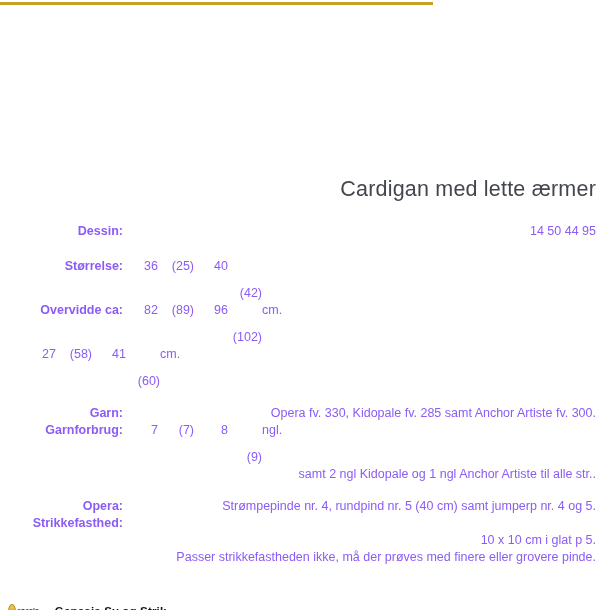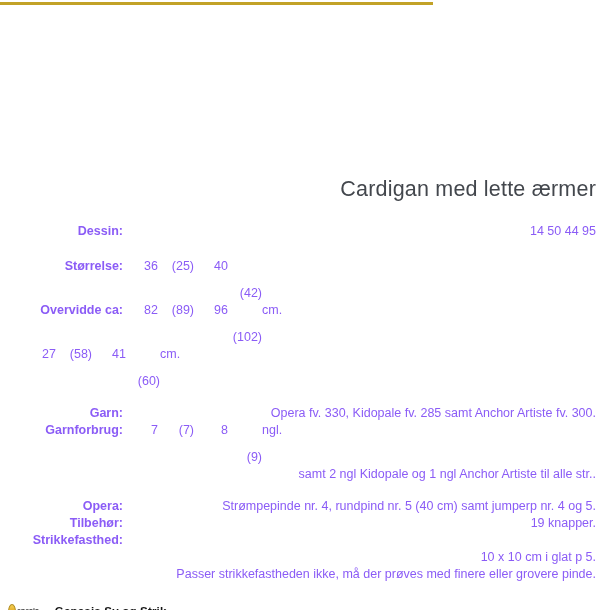--- a/index.html
+++ b/index.html
@@ -128,24 +128,20 @@
     <div class="value">samt 2 ngl Kidopale og 1 ngl Anchor Artiste til alle str..</div>
   </div>
 
   <div class="gap-md"></div>
 
   <div class="row">
     <div class="label">Opera:</div>
     <div class="value">Strømpepinde nr. 4, rundpind nr. 5 (40 cm) samt jumperp nr. 4 og 5.</div>
   </div>
 
-  <div class="row">
-    <div class="label">Tilbehør:</div>
-    <div class="value">19 knapper.</div>
-  </div>
 
   <div class="row">
     <div class="label">Strikkefasthed:</div>
   </div>
 
   <div class="row">
     <div class="label"></div>
     <div class="value">10 x 10 cm i glat p 5.</div>
   </div>
 

